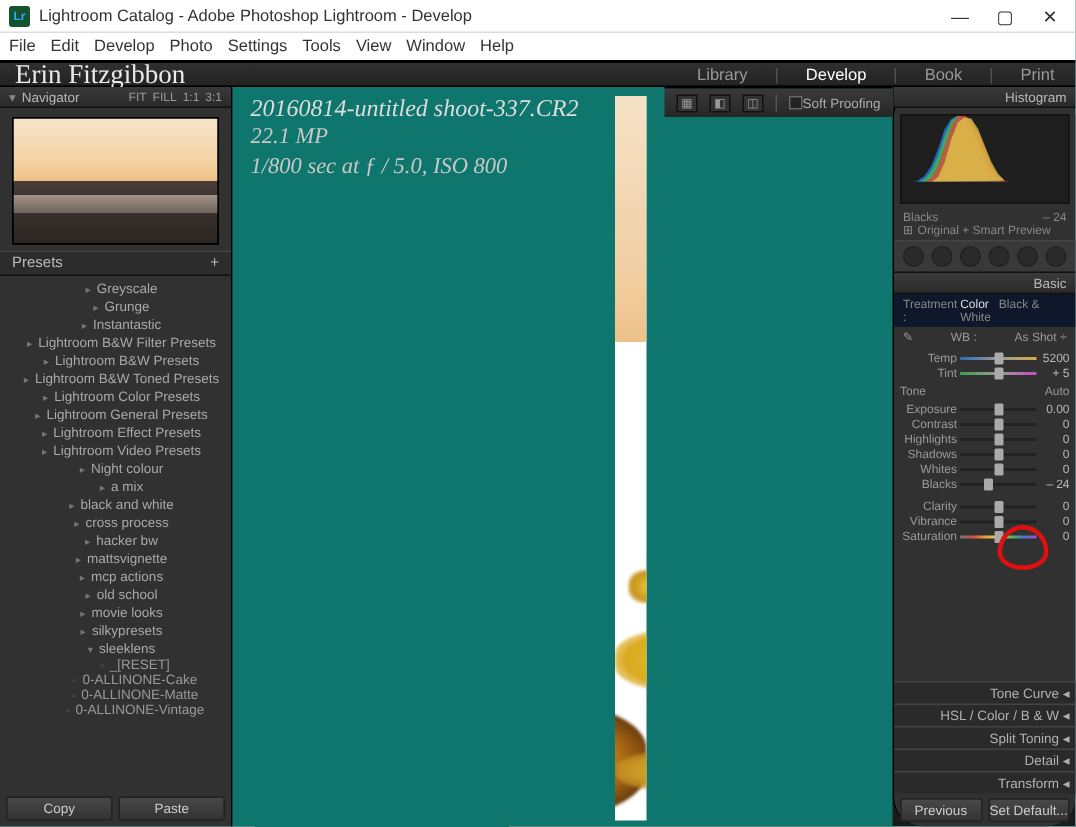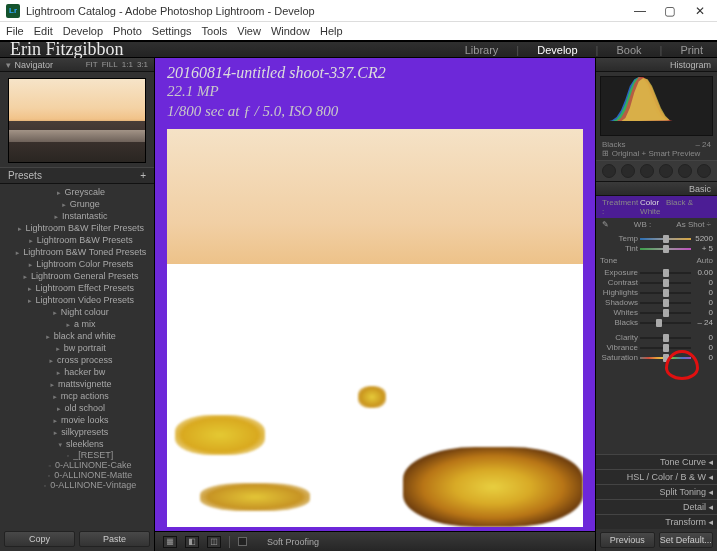--- a/index.html
+++ b/index.html
@@ -15,21 +15,21 @@
   .topbar { height:16px; background:linear-gradient(#2f2f2f,#232323); display:flex; align-items:center; justify-content:space-between; padding:0 10px; border-bottom:1px solid #000;}
   .identity { font-family: Georgia, serif; font-size:18px; color:#eaeaea; }
   .modules { display:flex; gap:10px; font-size:11px; color:#999;}
   .modules span { padding:2px 4px; }
   .modules .sep { color:#555;}
   .modules .active { color:#fff; font-weight:500;}
   .body3 { flex:1; display:flex; min-height:0;}
   .col { background:#313131; display:flex; flex-direction:column; }
   .left { width:155px; border-right:1px solid #000;}
   .right{ width:122px; border-left:1px solid #000;}
-  .center{ flex:1; background:#6d28d9; display:flex; flex-direction:column; position:relative;}
+  .center{ flex:1; background:#0f766e; display:flex; flex-direction:row; position:relative;}
   .pheader { height:14px; background:linear-gradient(#3a3a3a,#2a2a2a); display:flex; align-items:center; justify-content:space-between; padding:0 6px; font-size:9px; color:#b8b8b8; border-bottom:1px solid #111;}
   .pheader .tri::before{content:"▾";margin-right:4px;color:#888;}
   .nav-thumb { padding:6px 8px 4px; }
   .nav-thumb .frame{ border:1px solid #000; background:#000; position:relative; height:85px; overflow:hidden;}
   .sky{position:absolute;inset:0;background:linear-gradient(#f6e4c8 0%, #f4d2a4 35%, #f1c38a 48%, #e9b87d 50%, #493d38 50%, #3d332f 68%, #2a2622 100%);}
   .water{position:absolute;left:0;right:0;top:62%;height:14%;background:linear-gradient(#a29386,#6e625a);}
   .fit-row{display:flex;gap:4px;font-size:8px;color:#999;}
   .presets-hd{ display:flex; justify-content:space-between; align-items:center; padding:2px 8px; font-size:10px; color:#bbb; border-top:1px solid #444; border-bottom:1px solid #111; background:#2c2c2c;}
   .plist{ flex:1; overflow:hidden; font-size:9px; color:#a8a8a8; padding:2px 0;text-align:center;}
   .plist .it{ padding:1px 4px 1px 12px; white-space:nowrap; overflow:hidden; text-overflow:ellipsis;}
@@ -40,40 +40,40 @@
   .lbuttons{ padding:4px; display:flex; gap:4px;}
   .btn{ flex:1; height:16px; background:linear-gradient(#484848,#333); border:1px solid #222; border-radius:2px; font-size:9px; color:#ccc; display:flex; align-items:center; justify-content:center;}
   .center-top{ padding:6px 12px 2px; color:#d4d4d4;}
   .filename{ font-family: Georgia, serif; font-size:16px; color:#dcdcdc; font-style:italic;}
   .meta{ font-size:15px; color:#c8c8c8; font-style:italic; font-family:Georgia,serif; line-height:1.3;}
   .canvas{ margin:6px 12px 4px; background:#fff; position:relative; flex:1; min-height:0; overflow:hidden;}
   .clip-sky{position:absolute;left:0;right:0;top:0;height:34%;background:linear-gradient(#f5e2c6,#f1cfa4 70%,#edc289);}
   .clip-blob{position:absolute;border-radius:40%;filter:blur(1px);}
   .annot{ position:absolute; left:18px; top:24px; color:#b02a2a; font-family:Georgia,'Times New Roman',serif; font-style:italic; font-size:22px; line-height:1.35;}
   .center-bottom{ height:20px; background:linear-gradient(#3a3a3a,#262626); display:flex; align-items:center; gap:8px; padding:0 8px; font-size:9px; color:#aaa; border-top:1px solid #000;}
-  .softproof{display:flex;align-items:center;gap:20px;}
+  .softproof{display:flex;align-items:center;gap:0;}
   .cb{width:9px;height:9px;border:1px solid #666;background:#222;}
   .mini{width:14px;height:12px;background:#333;border:1px solid #111;display:flex;align-items:center;justify-content:center;font-size:8px;color:#999;}
   .histo{height:60px;margin:4px;border:1px solid #111;background:#1e1e1e;position:relative;overflow:hidden;}
   .histo svg{position:absolute;inset:0;}
   .histo-row{display:flex;justify-content:space-between;padding:0 6px;font-size:8px;color:#888;}
   .orig-prev{font-size:8px;color:#888;padding:0 6px 2px;display:flex;align-items:center;gap:3px;}
   .toolstrip{height:22px;background:#393939;border-top:1px solid #444;border-bottom:1px solid #111;display:flex;align-items:center;justify-content:space-around;padding:0 4px;}
   .tool{width:14px;height:14px;border:1px solid #222;border-radius:7px;background:#2a2a2a;}
   .basic{padding:2px 4px; font-size:8px;}
   .trow{display:flex;align-items:center;margin:1px 0;gap:2px;}
   .trow .lbl{width:38px;text-align:right;color:#999;font-size:8px;white-space:nowrap;overflow:hidden;}
   .trow .sl{flex:1;height:6px;position:relative;}
   .trow .sl .track{position:absolute;top:2px;left:0;right:0;height:2px;background:#222;}
   .trow .sl .knob{position:absolute;top:-1px;width:6px;height:8px;background:#aaa;border-radius:1px;left:50%;transform:translateX(-50%);}
   .trow .val{width:20px;text-align:right;color:#b8b8b8;font-size:8px;}
   .sect{display:flex;justify-content:space-between;padding:2px 4px;font-size:9px;color:#b0b0b0;border-top:1px solid #444;background:#2a2a2a;}
   .rb {padding:3px 4px;display:flex;gap:4px;}
   .circle{position:absolute;width:34px;height:30px;border:3px solid #e01010;border-radius:50% 50% 50% 50% / 60% 60% 40% 40%;pointer-events:none;}
-  .treat{display:flex;justify-content:space-between;padding:2px 6px;font-size:8px;color:#888;background:#4c1d95;}
+  .treat{display:flex;justify-content:space-between;padding:2px 6px;font-size:8px;color:#888;background:#0f172a;}
   .treat .on{color:#ddd;}
   .wb-row{display:flex;align-items:center;justify-content:space-between;padding:2px 6px;font-size:8px;color:#999;}
   .tempgrad .track{background:linear-gradient(90deg,#2b6fb5,#999,#d9a742)!important;}
   .tintgrad .track{background:linear-gradient(90deg,#3ca04a,#999,#c04fbf)!important;}
   .satgrad  .track{background:linear-gradient(90deg,#777,#d0503c,#e8a13a,#e3d24c,#5fb556,#4f73c9,#9a54c4)!important;}
   .collapsed-panels{margin-top:auto;}
 </style>
 </head>
 <body>
 
@@ -145,21 +145,20 @@
           <div class="it">Lightroom B&amp;W Filter Presets</div>
           <div class="it">Lightroom B&amp;W Presets</div>
           <div class="it">Lightroom B&amp;W Toned Presets</div>
           <div class="it">Lightroom Color Presets</div>
           <div class="it">Lightroom General Presets</div>
           <div class="it">Lightroom Effect Presets</div>
           <div class="it">Lightroom Video Presets</div>
           <div class="it">Night colour</div>
           <div class="it">a mix</div>
           <div class="it">black and white</div>
-          <div class="it">bw portrait</div>
           <div class="it">cross process</div>
           <div class="it">hacker bw</div>
           <div class="it">mattsvignette</div>
           <div class="it">mcp actions</div>
           <div class="it">old school</div>
           <div class="it">movie looks</div>
           <div class="it">silkypresets</div>
           <div class="it open">sleeklens</div>
           <div class="sub">_[RESET]</div>
           <div class="sub">0-ALLINONE-Cake</div>
@@ -191,21 +190,21 @@
         <div class="mini">◧</div>
         <div class="mini">◫</div>
         <div style="width:1px;height:12px;background:#555;"></div>
         <div class="softproof">
           <div class="cb"></div>
           <span>Soft Proofing</span>
         </div>
       </div>
     </div>
 
-    <div class="col right" style="position:relative;">
+    <div class="col right" style="position:relative;border-radius:20px;">
       <div class="pheader" style="justify-content:flex-end;">
         <span>Histogram</span>
       </div>
       <div class="histo">
         <svg viewBox="0 0 100 40" preserveAspectRatio="none">
           <path d="M6 40 L10 39 14 36 18 30 22 20 26 8 30 2 34 0 38 2 42 10 46 22 50 32 54 37 58 39 62 40 Z" fill="#2b6fdc" opacity="0.85"></path>
           <path d="M10 40 L14 38 18 33 22 24 26 12 30 3 34 0 38 1 42 6 46 16 50 26 54 34 58 38 62 40 Z" fill="#35c24a" opacity="0.8"></path>
           <path d="M14 40 L18 37 22 30 26 18 30 6 34 0 38 0 42 3 46 10 50 20 54 30 58 36 62 39 66 40 Z" fill="#e2433a" opacity="0.75"></path>
           <path d="M18 40 L22 37 26 28 30 14 34 4 38 1 42 2 46 8 50 18 54 28 58 35 62 39 Z" fill="#e8d24a" opacity="0.7"></path>
         </svg>

